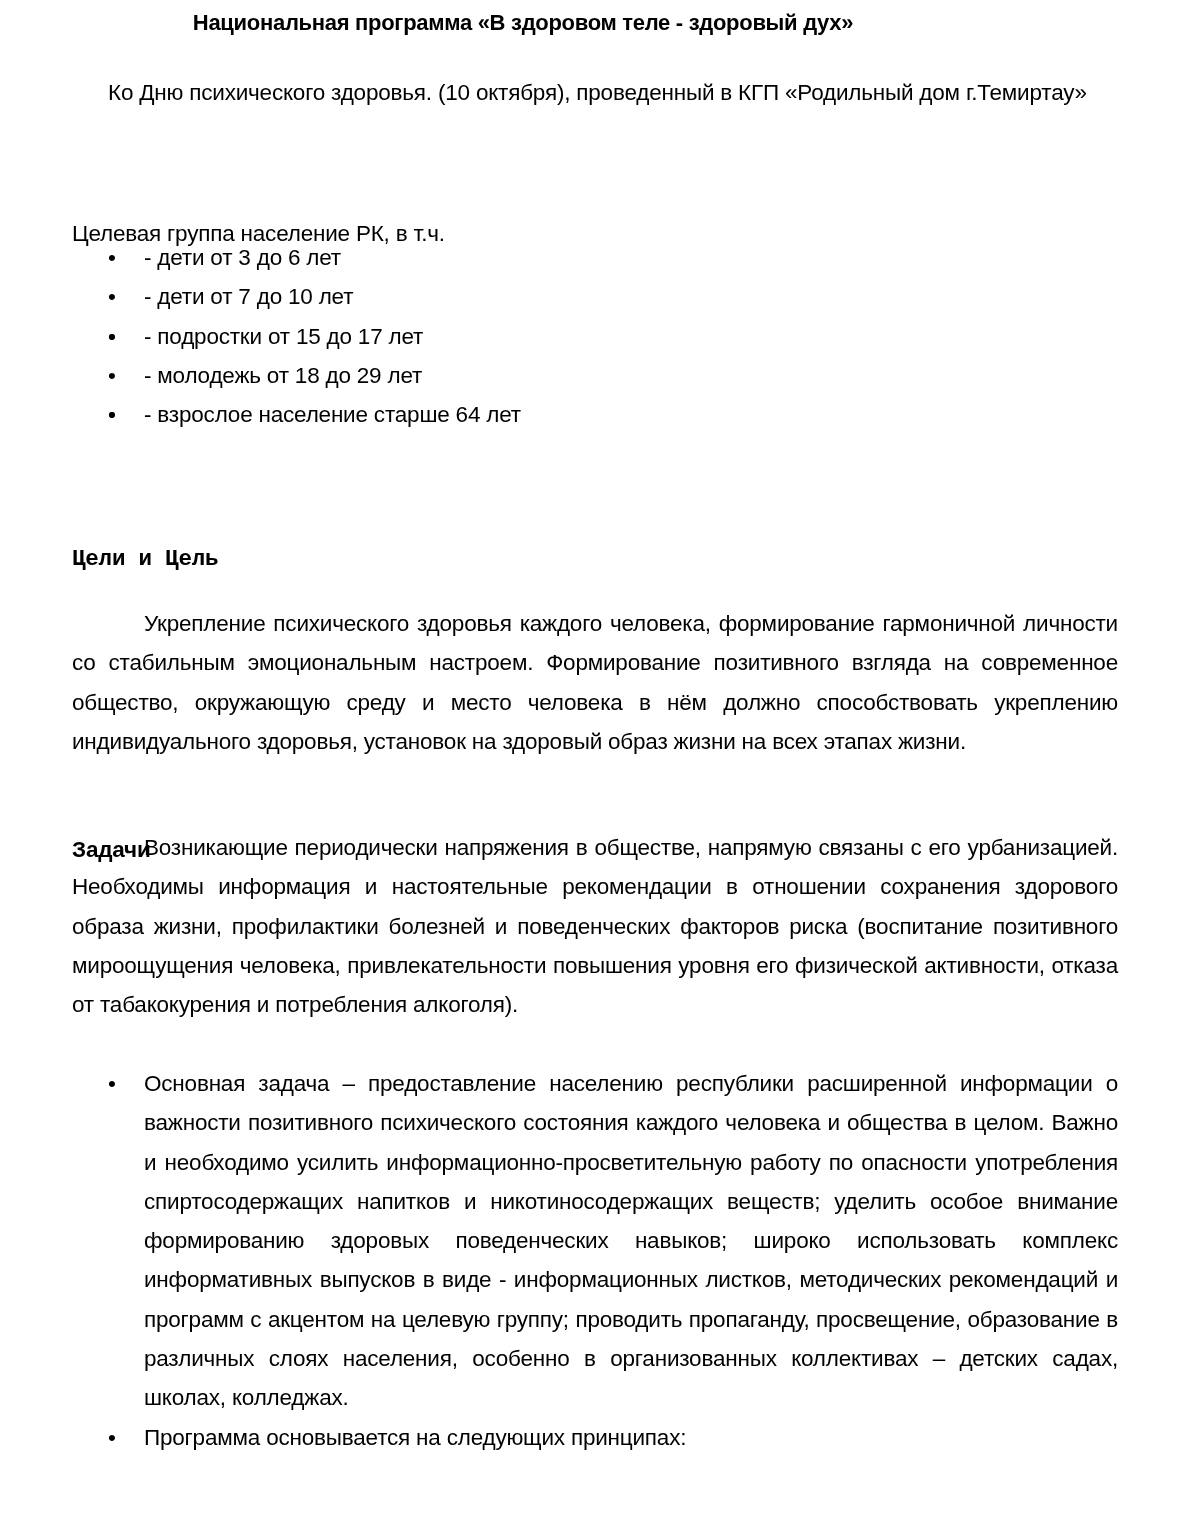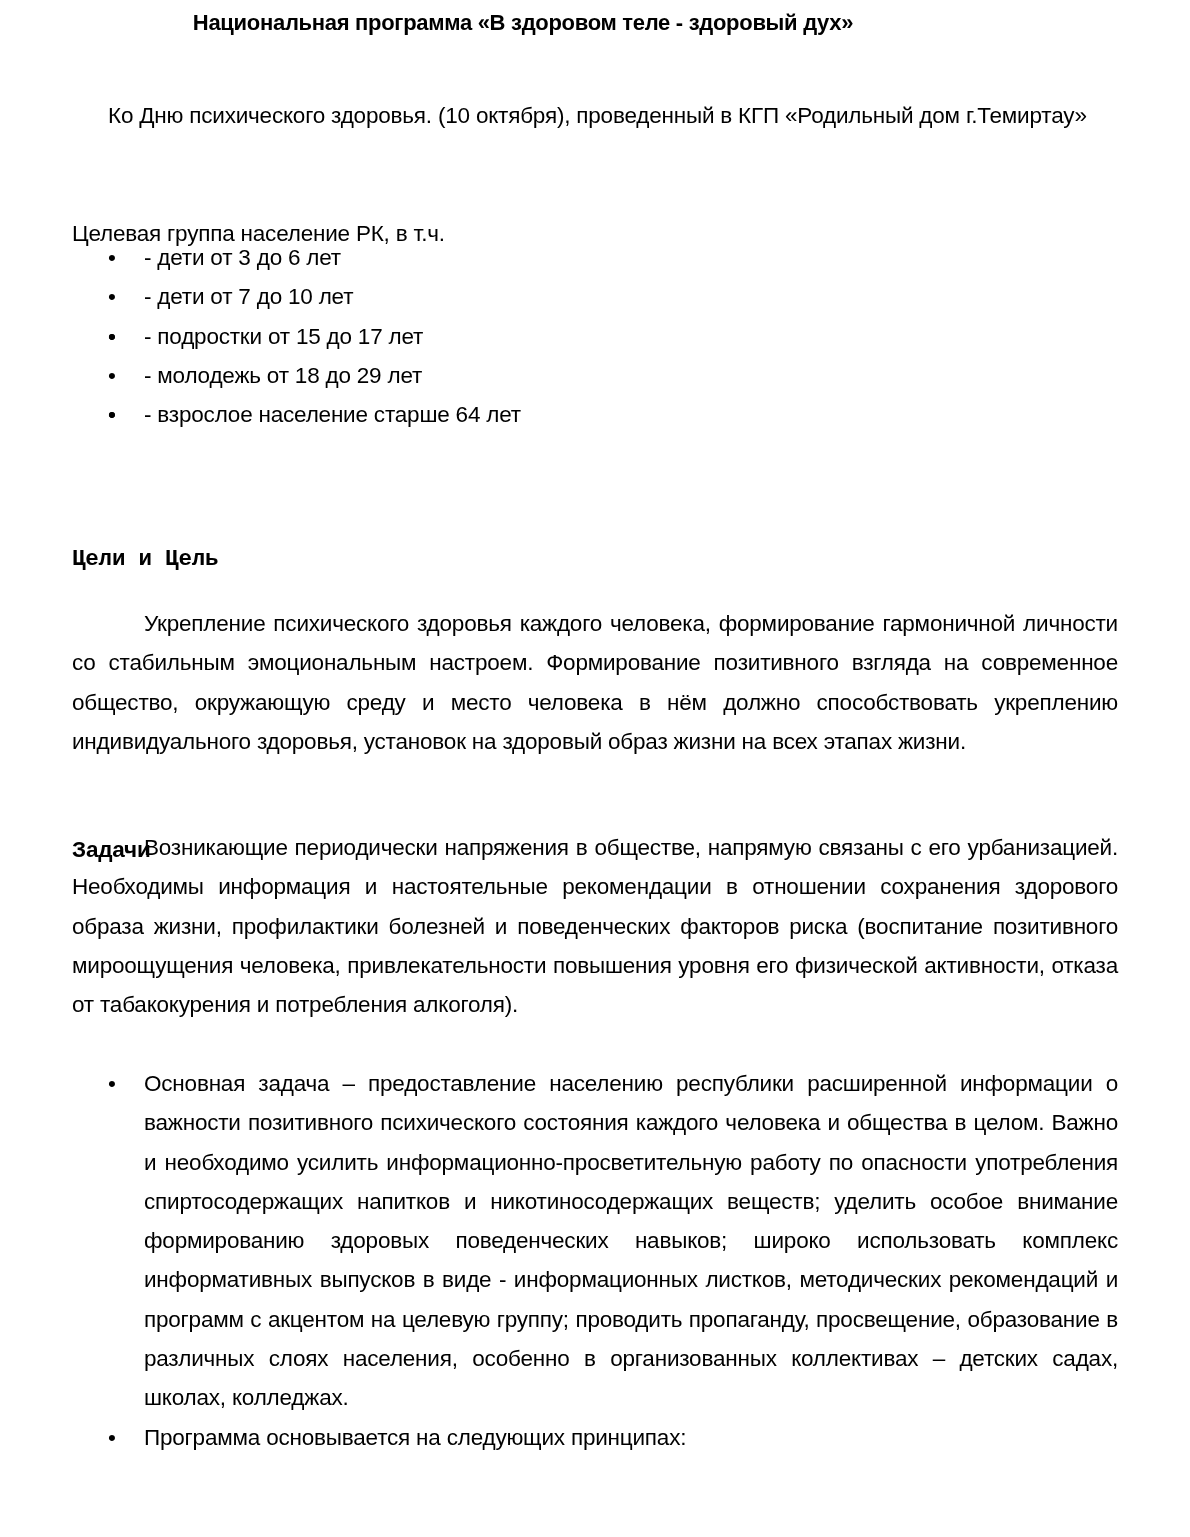--- a/index.html
+++ b/index.html
@@ -75,21 +75,21 @@
     text-align-last: left;
   }
 </style>
 </head>
 <body>
 
 <div class="title">Национальная программа «В здоровом теле - здоровый дух»</div>
 
 <div class="page">
 
-  <p class="p justify indent1" style="top:96px;">Ко Дню психического здоровья. (10 октября), проведенный в КГП «Родильный дом г.Темиртау»</p>
+  <p class="p justify indent1" style="top:73px;">Ко Дню психического здоровья. (10 октября), проведенный в КГП «Родильный дом г.Темиртау»</p>
 
   <p class="p" style="top:214px;">Целевая группа население РК, в т.ч.</p>
 
   <ul class="bullets" style="top:238px;">
     <li><span class="dot">•</span><span>- дети от 3 до 6 лет</span></li>
     <li><span class="dot">•</span><span>- дети от 7 до 10 лет</span></li>
     <li><span class="dot">•</span></li>
     <li><span class="dot">•</span><span>- подростки от 15 до 17 лет</span></li>
     <li><span class="dot">•</span><span>- молодежь от 18 до 29 лет</span></li>
     <li><span class="dot">•</span></li>

